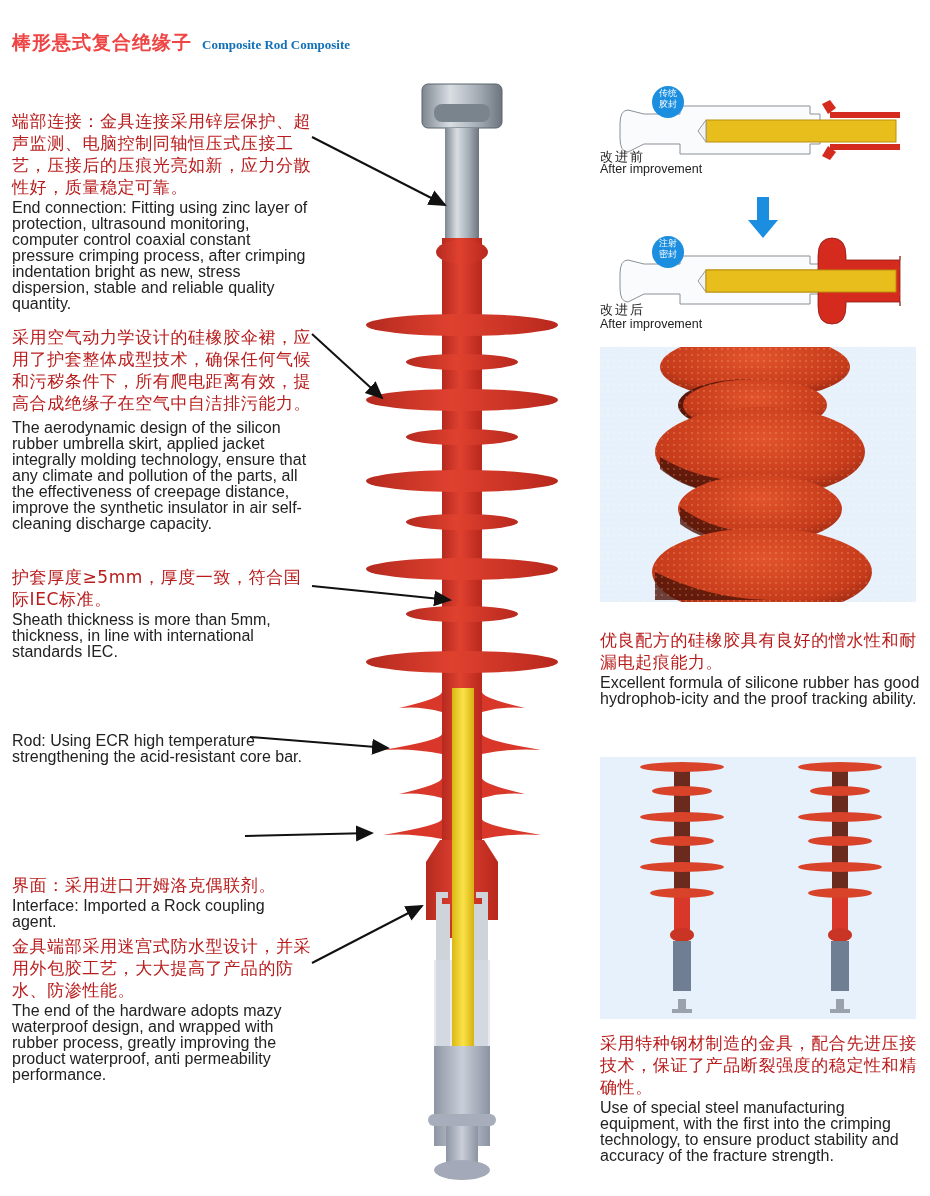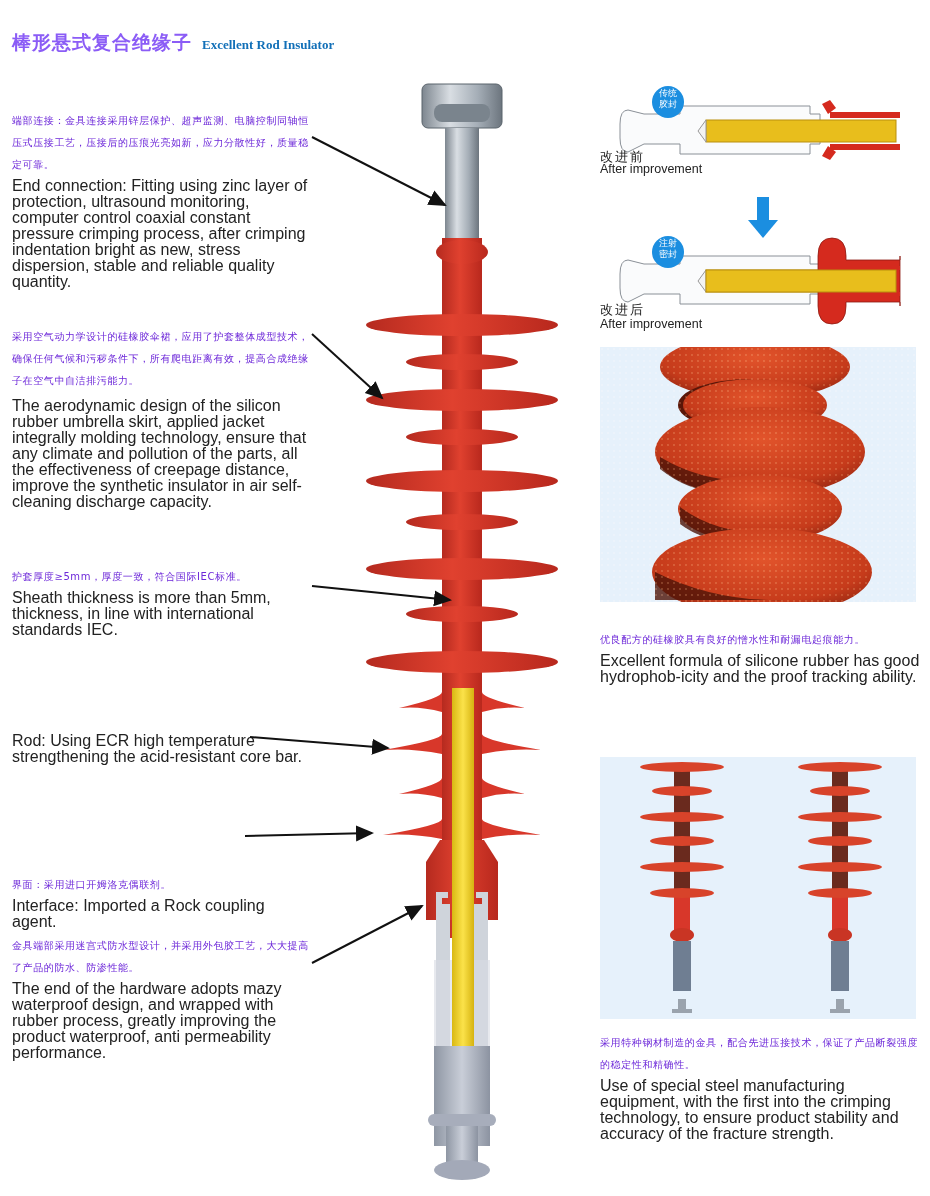--- a/index.html
+++ b/index.html
@@ -1,23 +1,23 @@
 <!DOCTYPE html>
 <html><head>
 <meta charset="utf-8">
 <style>
   html, body { margin: 0; padding: 0; background: #ffffff; }
   body { width: 930px; height: 1196px; position: relative; overflow: hidden;
          font-family: "DejaVu Sans", sans-serif; color: #222; }
   .title { position: absolute; left: 12px; top: 30px; display: flex; align-items: baseline; }
-  .title-cn { font-family: "DejaVu Sans", sans-serif; font-weight: bold; font-size: 19px; color: #8b5cf6; letter-spacing: 1px; }
+  .title-cn { font-family: "DejaVu Sans", sans-serif; font-weight: bold; font-size: 19px; color: #ef4444; letter-spacing: 1px; }
   .title-en { font-family: "Liberation Serif", serif; font-weight: bold; font-size: 13px; color: #1270b8; margin-left: 10px; }
 
   .block { position: absolute; left: 12px; width: 300px; }
-  .cn { font-size: 10px; line-height: 22px; color: #6d28d9; letter-spacing: 0.6px; }
+  .cn { font-size: 17px; line-height: 22px; color: #b91c1c; letter-spacing: 0.6px; }
   .en { font-family: "Liberation Sans", sans-serif; font-size: 16px; line-height: 16px; color: #222; margin-top: 2px; }
 
   .rblock { position: absolute; left: 600px; width: 322px; }
 
   #arrows { position: absolute; left: 0; top: 0; width: 930px; height: 1196px; pointer-events: none; }
   #insulator { position: absolute; left: 330px; top: 80px; width: 260px; height: 1100px; }
 
   .panel { position: absolute; background: #e6f1fb; overflow: hidden; }
   #panel-texture { left: 600px; top: 347px; width: 316px; height: 255px; }
   #panel-products { left: 600px; top: 757px; width: 316px; height: 262px; }
@@ -25,21 +25,21 @@
   #comparison { position: absolute; left: 600px; top: 80px; width: 320px; height: 260px; }
   .cmp-label { position: absolute; width: 320px; left: 0; }
   .cmp-cn { font-size: 13px; color: #222; letter-spacing: 2px; }
   .cmp-en { font-family: "Liberation Sans", sans-serif; font-size: 12.5px; color: #222; }
 </style>
 </head>
 <body>
 
 <div class="title">
   <span class="title-cn">棒形悬式复合绝缘子</span>
-  <span class="title-en">Excellent Rod Insulator</span>
+  <span class="title-en">Composite Rod Composite</span>
 </div>
 
 <div class="block" style="top:110px;">
   <div class="cn">端部连接：金具连接采用锌层保护、超声监测、电脑控制同轴恒压式压接工艺，压接后的压痕光亮如新，应力分散性好，质量稳定可靠。</div>
   <div class="en">End connection: Fitting using zinc layer of protection, ultrasound monitoring, computer control coaxial constant pressure crimping process, after crimping indentation bright as new, stress dispersion, stable and reliable quality quantity.</div>
 </div>
 <div class="block" style="top:326px;">
   <div class="cn">采用空气动力学设计的硅橡胶伞裙，应用了护套整体成型技术，确保任何气候和污秽条件下，所有爬电距离有效，提高合成绝缘子在空气中自洁排污能力。</div>
   <div class="en" style="margin-top:6px;">The aerodynamic design of the silicon rubber umbrella skirt, applied jacket integrally molding technology, ensure that any climate and pollution of the parts, all the effectiveness of creepage distance, improve the synthetic insulator in air self-cleaning discharge capacity.</div>
 </div>

